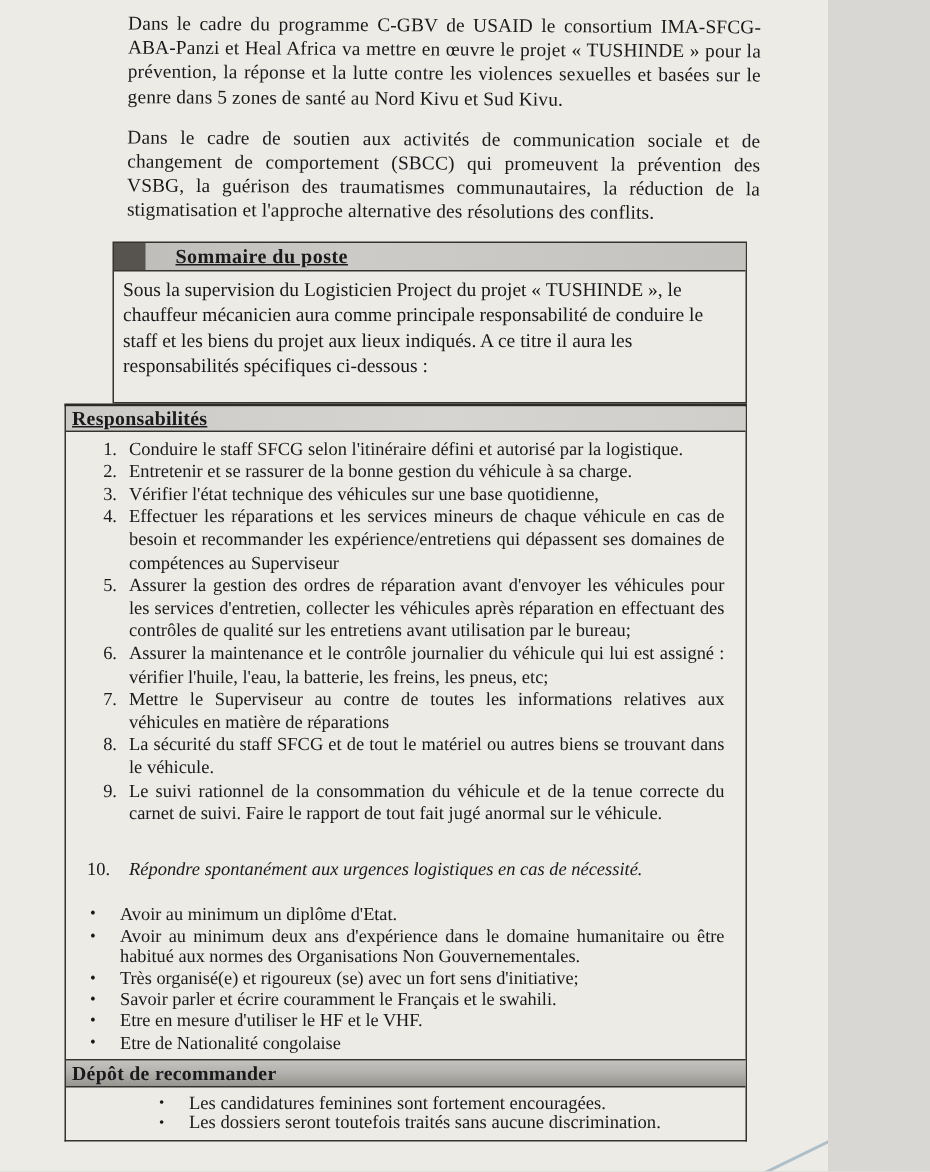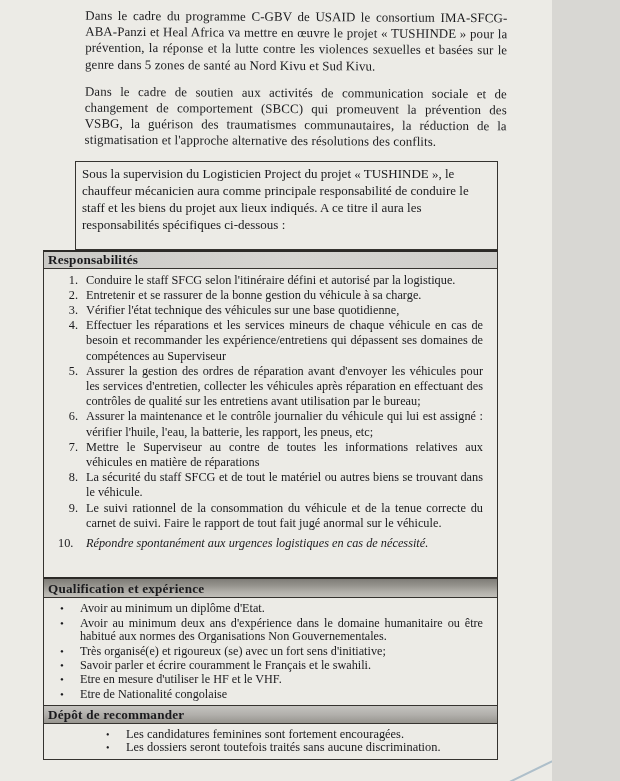--- a/index.html
+++ b/index.html
@@ -21,30 +21,30 @@
   .sommaire-box { margin:8px 54px 0 75px; border:1.6px solid #35332f; }
   .sommaire-band { display:flex; align-items:stretch; height:19px; background:linear-gradient(90deg,#bdbcb8,#cccbc7 40%,#c4c3bf); border-bottom:1.6px solid #35332f; }
   .band-accent { width:21px; background:#57544f; }
   .sommaire-title { font-weight:bold; font-size:13.4px; line-height:18px; margin-left:20px; text-decoration:underline; letter-spacing:.3px; }
   .sommaire-body { padding:3px 10px 16px 6px; font-size:13px; line-height:17px; }
 
   
   .main-box { margin:0 54px 0 43px; border:1.6px solid #35332f; border-top:2px solid #2c2a27; background:rgba(255,255,255,0.0); }
   .band { font-weight:bold; font-size:13.2px; padding-left:4px; letter-spacing:.2px; }
   .resp-band { height:17px; line-height:16px; background:linear-gradient(90deg,#cbcac6,#d6d5d1 55%,#cfceca); border-bottom:1.5px solid #35332f; }
-  .resp-band span { }
+  .resp-band span { text-decoration:underline; }
   .qual-band { height:21px; line-height:20px; margin-top:14px; background:linear-gradient(180deg,#7e7c77 0%,#94928c 35%,#b2b0aa 72%,#c1bfb9 100%); border-top:2px solid #2c2a27; border-bottom:1.5px solid #35332f; }
   .depot-band { height:19px; line-height:17px; background:linear-gradient(180deg,#c4c3bf 0%,#b2b0ac 50%,#97958f 100%); border-top:1.5px solid #35332f; border-bottom:1.5px solid #35332f; }
 
   
   ol.resp-list { list-style:none; padding:4px 14px 12px 12px; }
   ol.resp-list li { display:flex; font-size:12.3px; line-height:15.2px; }
   ol.resp-list .num { min-width:30px; text-align:right; padding-right:8px; flex-shrink:0; }
   ol.resp-list .txt { flex:1; text-align:justify; }
-  li.gap-top { margin-top:5px; }
+  li.gap-top { margin-top:22px; }
   li.em .txt { font-style:italic; }
   li.wide-num .num { text-align:left; padding-left:2px; }
   li.big-indent .txt { text-indent:58px; }
 
   
   ul.qual-list { list-style:none; padding:4px 14px 3px 12px; }
   ul.qual-list li { display:flex; font-size:12.2px; line-height:13.4px; margin-bottom:1px; }
   ul.qual-list .blt { width:24px; flex-shrink:0; font-size:11px; padding-left:4px; }
   ul.qual-list .txt { flex:1; text-align:justify; }
 
@@ -59,20 +59,24 @@
 <div class="page">
   <div class="page-right-strip"></div>
   <div class="page-edge-line"></div>
 
   <div class="intro">
     <p>Dans le cadre du programme C-GBV de USAID le consortium IMA-SFCG-ABA-Panzi et Heal Africa va mettre en œuvre le projet « TUSHINDE » pour la prévention, la réponse et la lutte contre les violences sexuelles et basées sur le genre dans 5 zones de santé au Nord Kivu et Sud Kivu.</p>
     <p>Dans le cadre de soutien aux activités de communication sociale et de changement de comportement (SBCC) qui promeuvent la prévention des VSBG, la guérison des traumatismes communautaires, la réduction de la stigmatisation et l'approche alternative des résolutions des conflits.</p>
   </div>
 
   <div class="sommaire-box">
+    <div class="sommaire-band">
+      <span class="band-accent"></span>
+      <span class="sommaire-title">Sommaire du poste</span>
+    </div>
     <p class="sommaire-body">Sous la supervision du Logisticien Project du projet « TUSHINDE », le chauffeur mécanicien aura comme principale responsabilité de conduire le staff et les biens du projet aux lieux indiqués. A ce titre il aura les responsabilités spécifiques ci-dessous :</p>
   </div>
 
   <div class="main-box">
     <div class="band resp-band">
       <span>Responsabilités</span>
     </div>
 
     <ol class="resp-list">
       <li>
@@ -90,43 +94,40 @@
       <li>
           <span class="num">4.</span>
           <span class="txt">Effectuer les réparations et les services mineurs de chaque véhicule en cas de besoin et recommander les expérience/entretiens qui dépassent ses domaines de compétences au Superviseur</span>
         </li>
       <li>
           <span class="num">5.</span>
           <span class="txt">Assurer la gestion des ordres de réparation avant d'envoyer les véhicules pour les services d'entretien, collecter les véhicules après réparation en effectuant des contrôles de qualité sur les entretiens avant utilisation par le bureau;</span>
         </li>
       <li>
           <span class="num">6.</span>
-          <span class="txt">Assurer la maintenance et le contrôle journalier du véhicule qui lui est assigné : vérifier l'huile, l'eau, la batterie, les rapport, les pneus, etc;</span>
+          <span class="txt">Assurer la maintenance et le contrôle journalier du véhicule qui lui est assigné : vérifier l'huile, l'eau, la batterie, les freins, les pneus, etc;</span>
         </li>
       <li>
           <span class="num">7.</span>
           <span class="txt">Mettre le Superviseur au contre de toutes les informations relatives aux véhicules en matière de réparations</span>
         </li>
       <li>
           <span class="num">8.</span>
           <span class="txt">La sécurité du staff SFCG et de tout le matériel ou autres biens se trouvant dans le véhicule.</span>
         </li>
       <li>
           <span class="num">9.</span>
           <span class="txt">Le suivi rationnel de la consommation du véhicule et de la tenue correcte du carnet de suivi. Faire le rapport de tout fait jugé anormal sur le véhicule.</span>
         </li>
       <li class="gap-top em wide-num">
           <span class="num">10.</span>
           <span class="txt">Répondre spontanément aux urgences logistiques en cas de nécessité.</span>
         </li>
     </ol>
 
-    <div class="band qual-band">
-      <span>Qualification et expérience</span>
-    </div>
 
     <ul class="qual-list">
       <li>
           <span class="blt">•</span>
           <span class="txt">Avoir au minimum un diplôme d'Etat.</span>
         </li>
       <li>
           <span class="blt">•</span>
           <span class="txt">Avoir au minimum deux ans d'expérience dans le domaine humanitaire ou être habitué aux normes des Organisations Non Gouvernementales.</span>
         </li>

